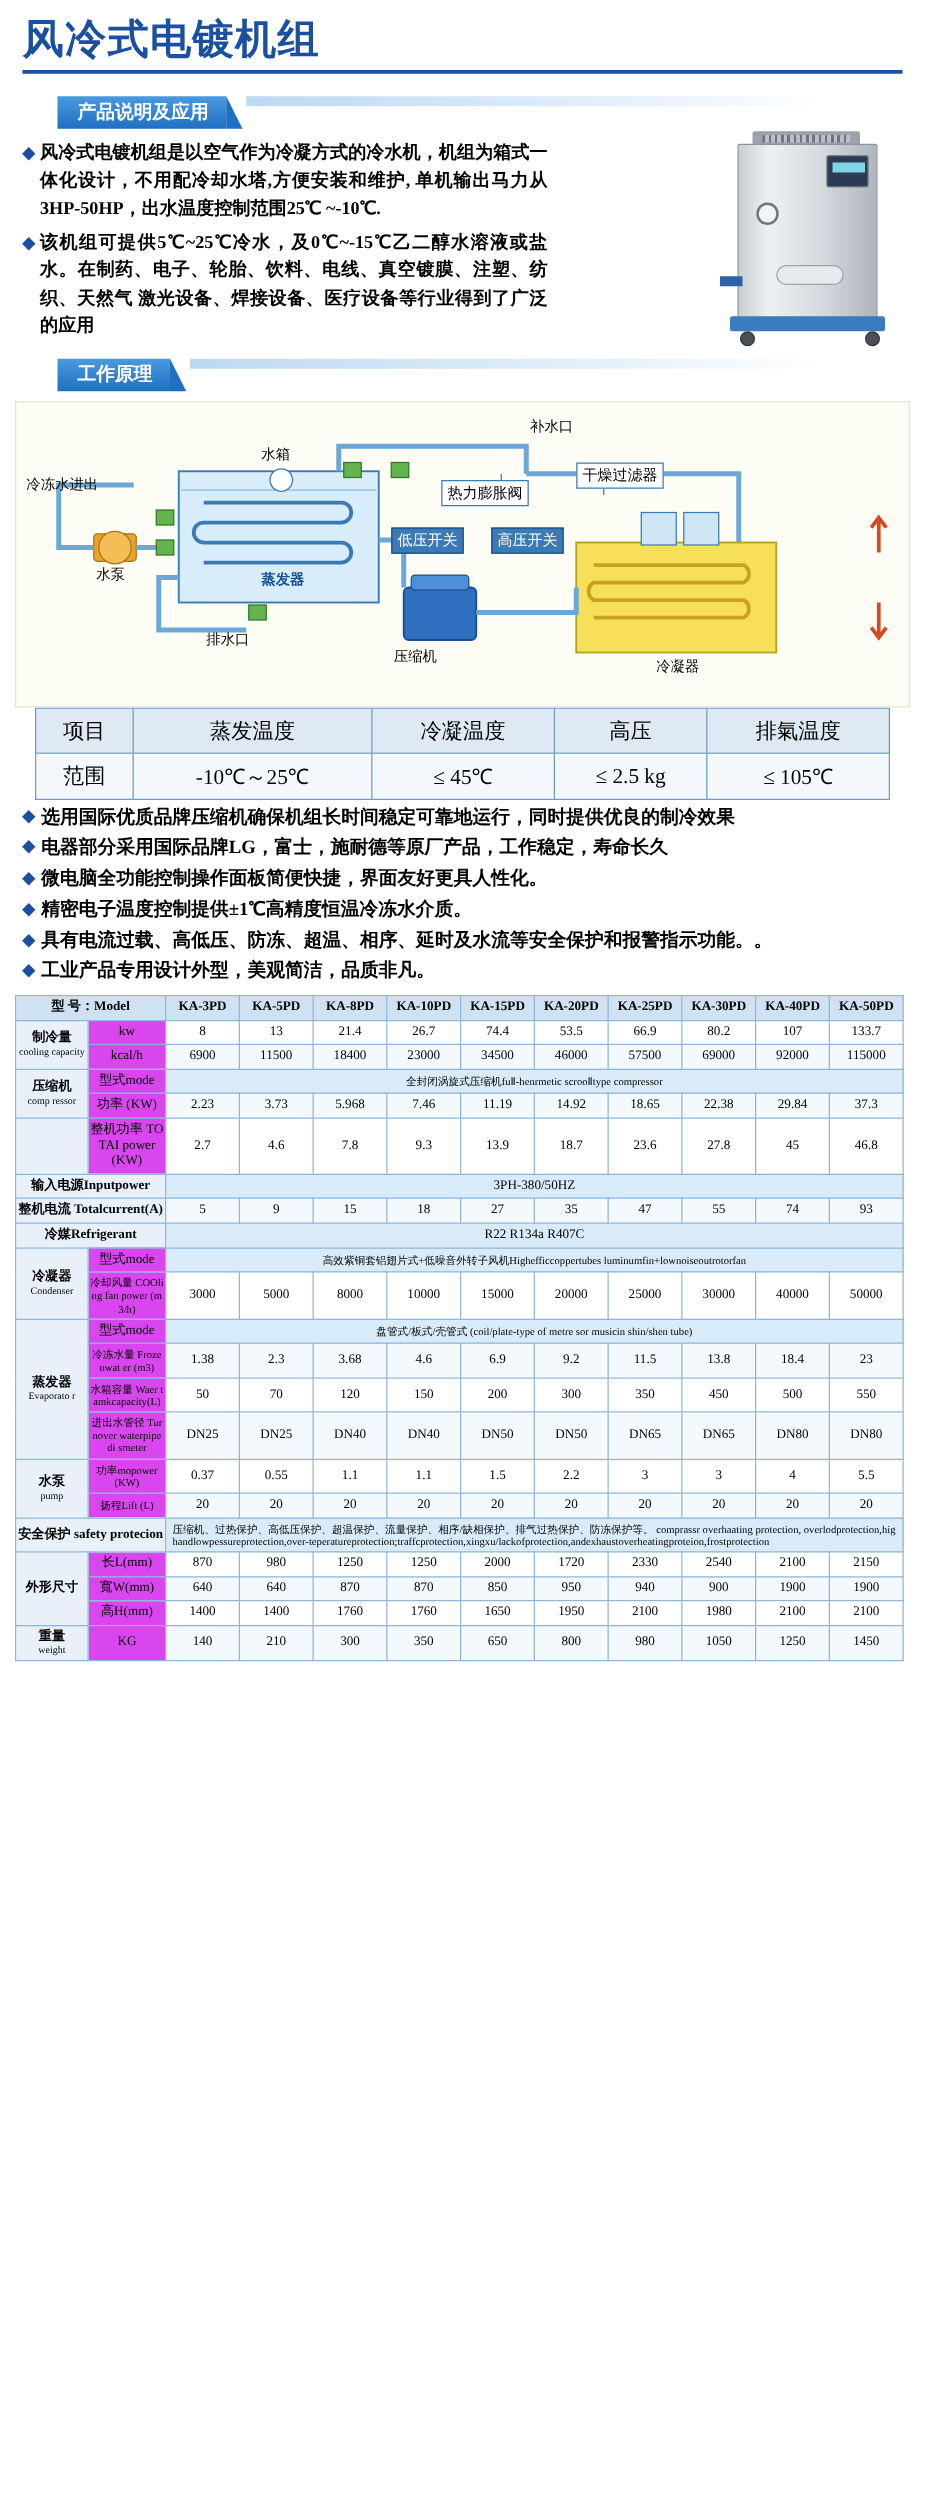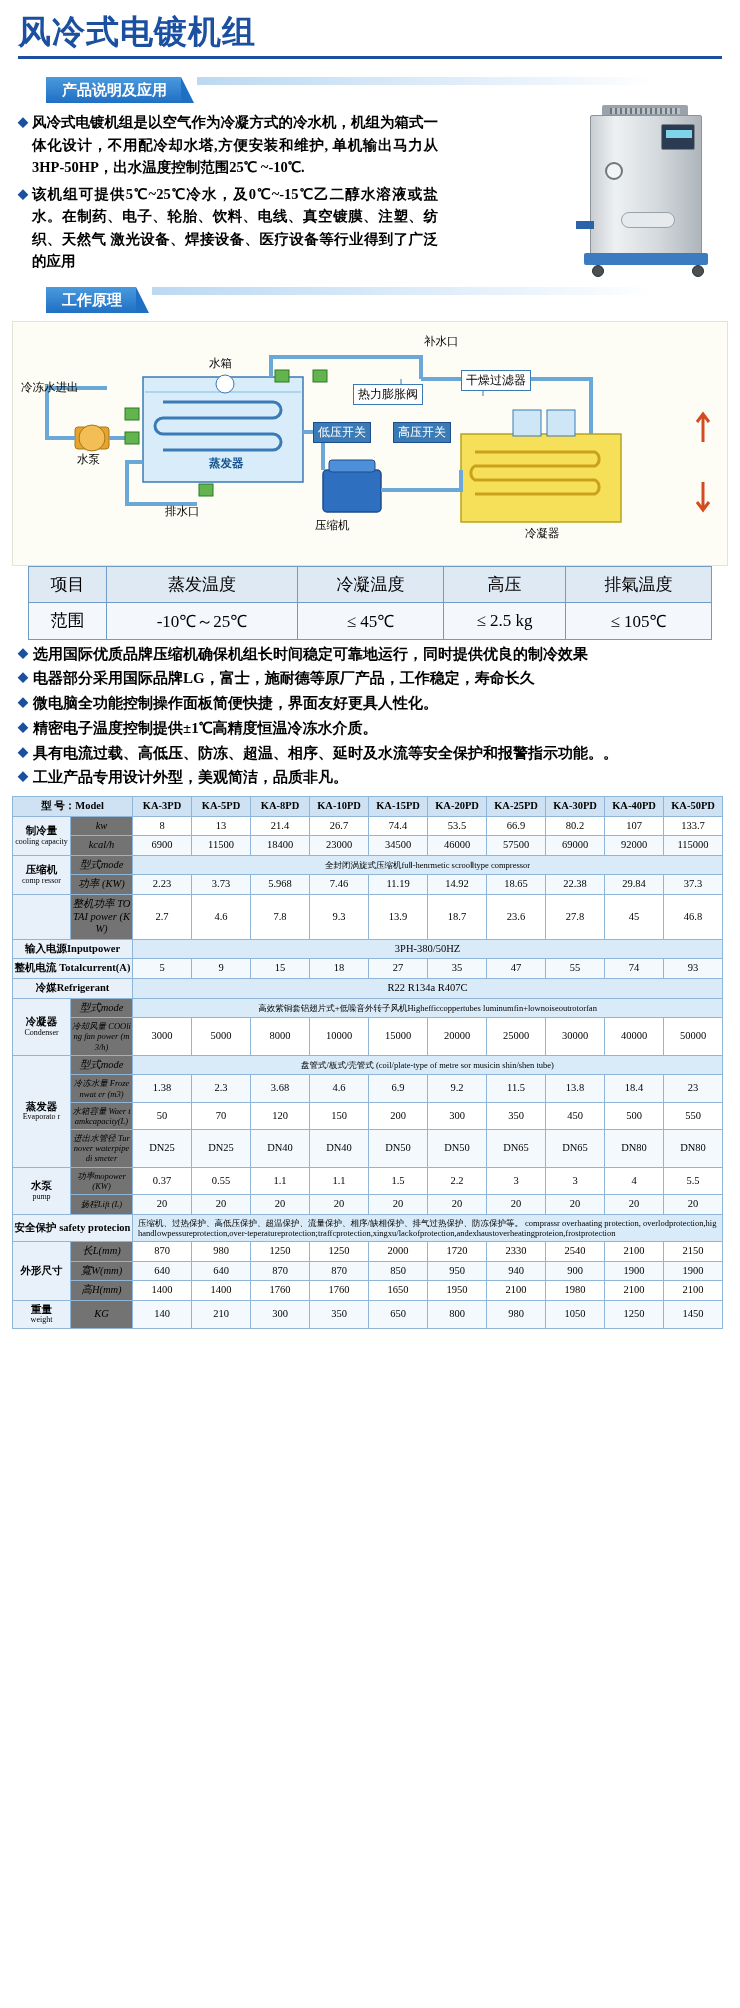--- a/index.html
+++ b/index.html
@@ -195,21 +195,21 @@
   table.spec td, table.spec th {
     border: 1px solid #8fb6d8;
     text-align: center;
     vertical-align: middle;
     padding: 3px 1px;
     line-height: 1.2;
     word-break: break-all;
   }
   .hdr { background: #cfe2f3; font-weight: bold; }
   .lbl { background: #e8f1fa; font-weight: bold; width: 58px; }
-  .lbl2 { background: #737373; width: 62px; font-style: italic; }
+  .lbl2 { background: #d946ef; width: 62px; }
   .cell { background: #ffffff; }
   .cellv { background: #f4f9fd; }
   .wide { background: #d9ebf8; }
   .en { font-size: 8px; display:block; line-height:1.05; font-weight: normal;}
   .small { font-size: 8.5px; }
 
   
   .footnote {
     padding: 8px 14px 2px 14px;
     font-size: 14px;

